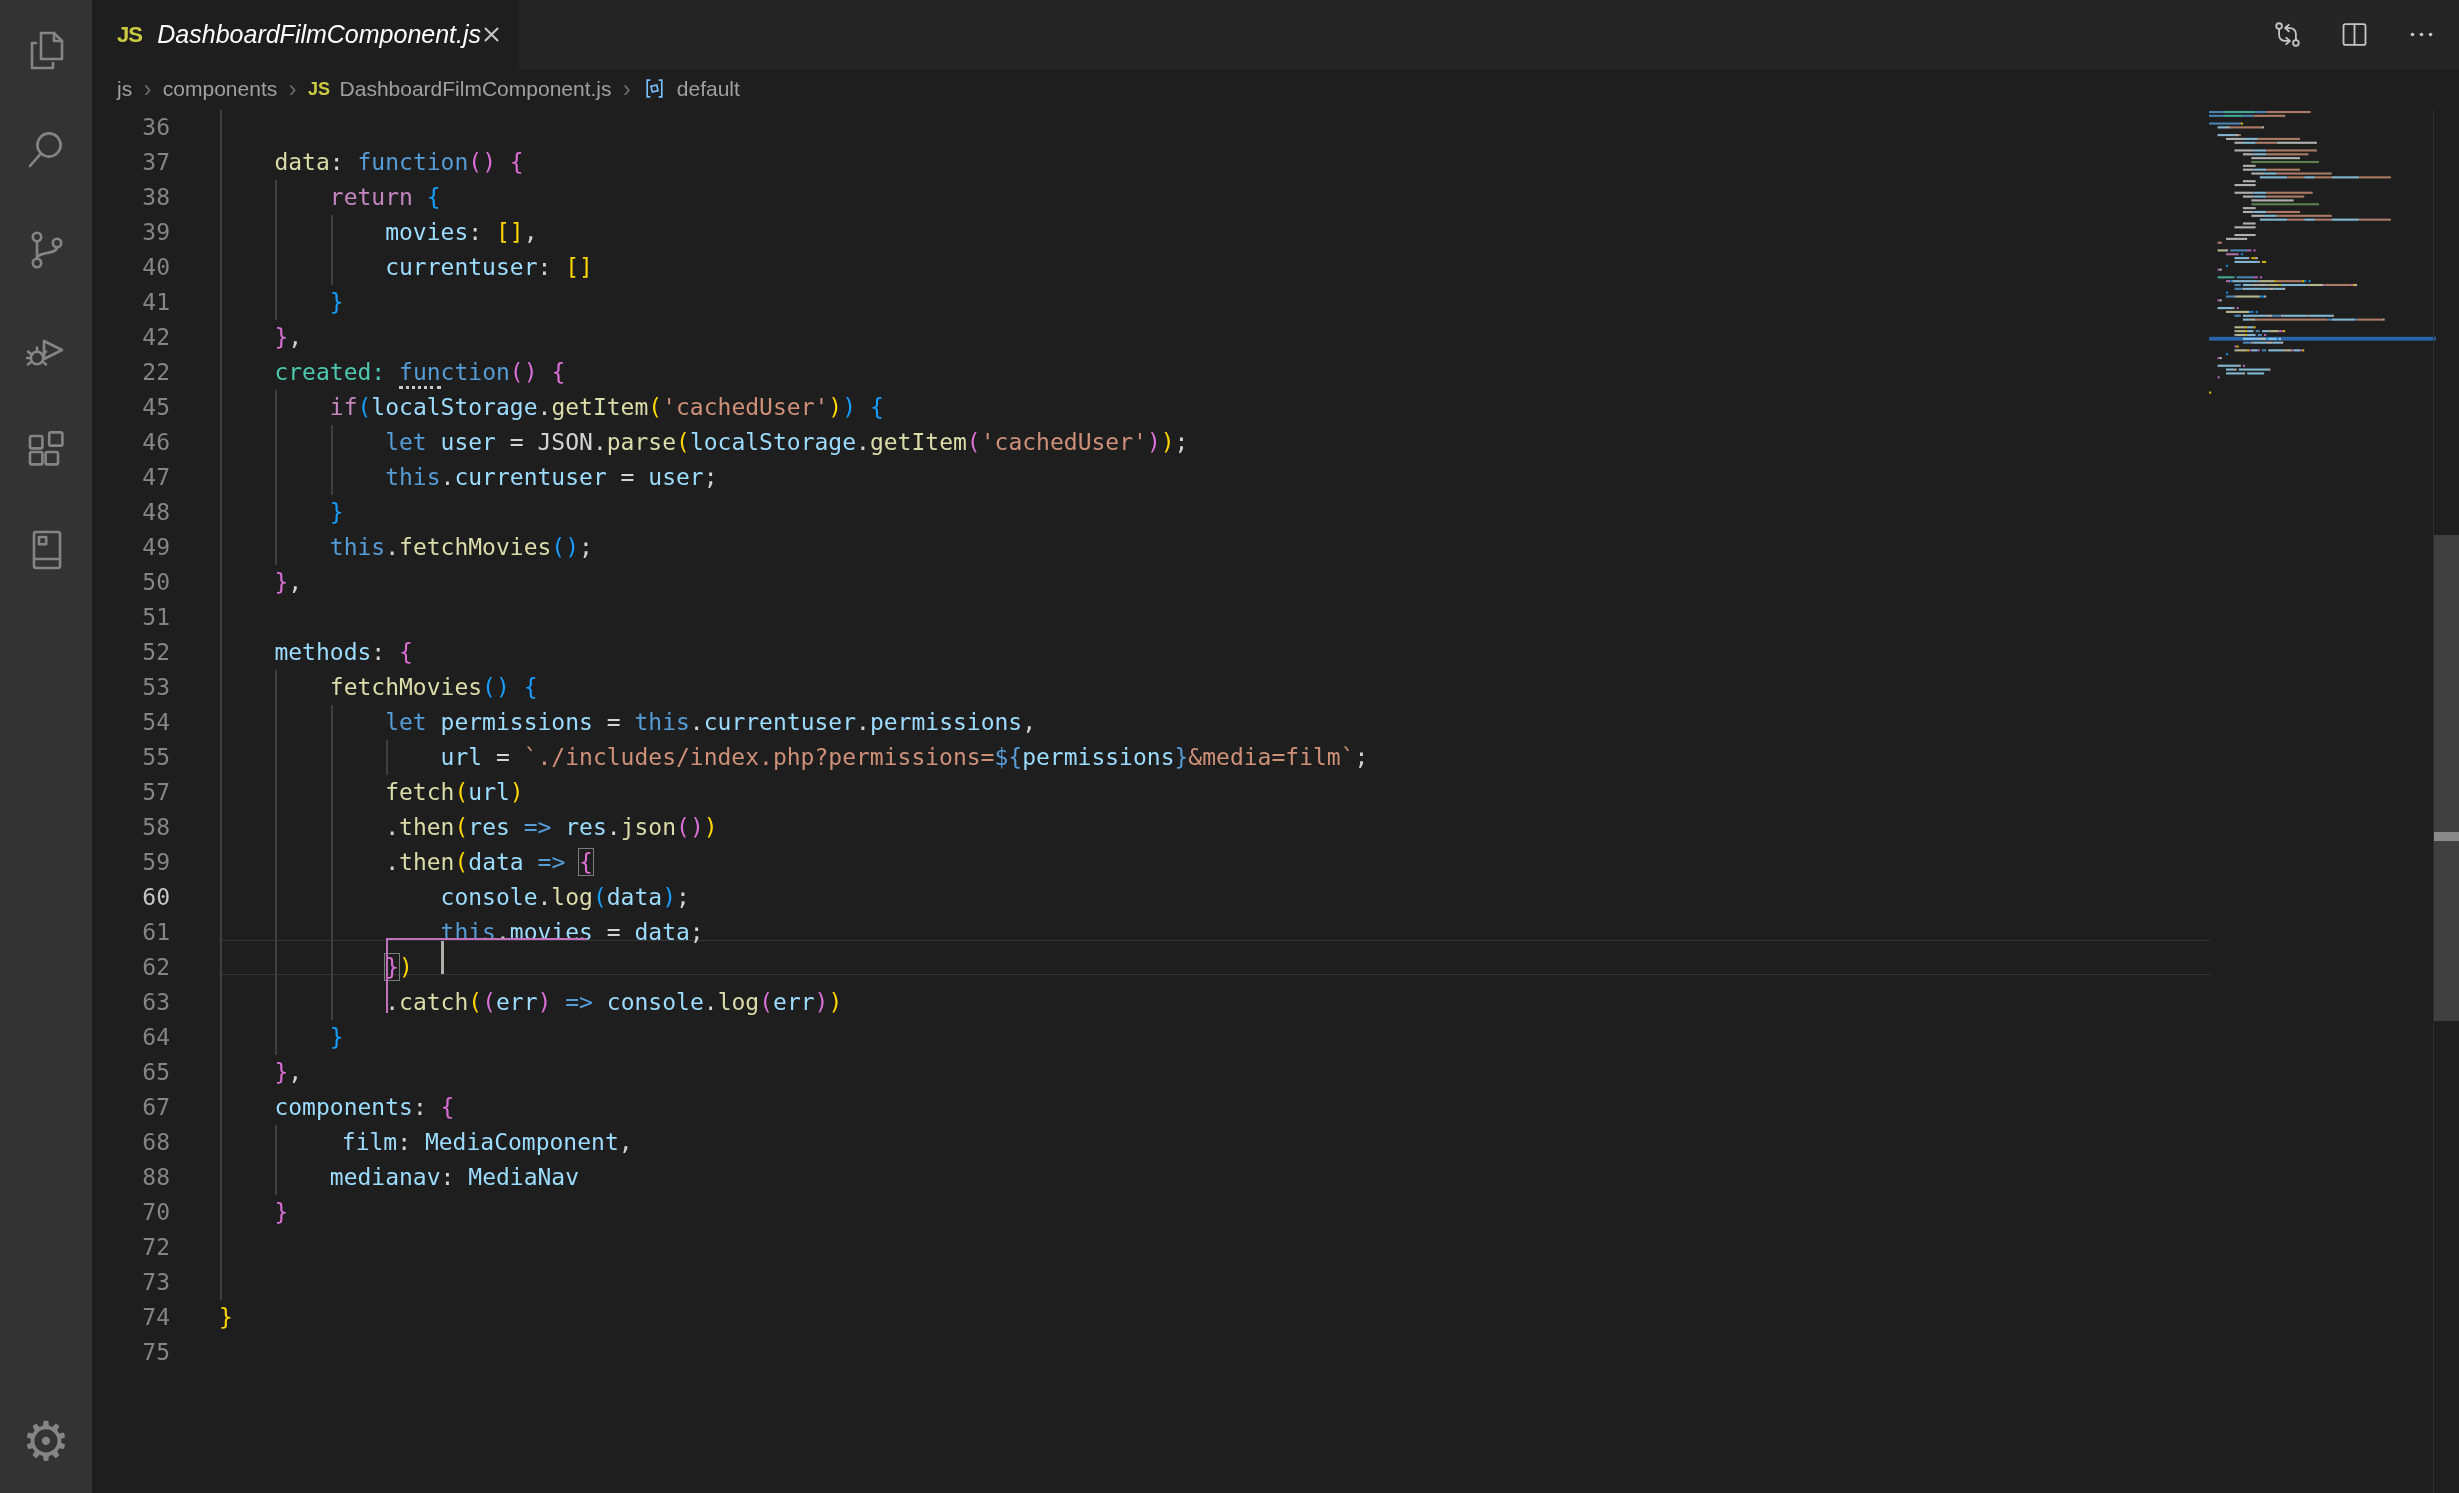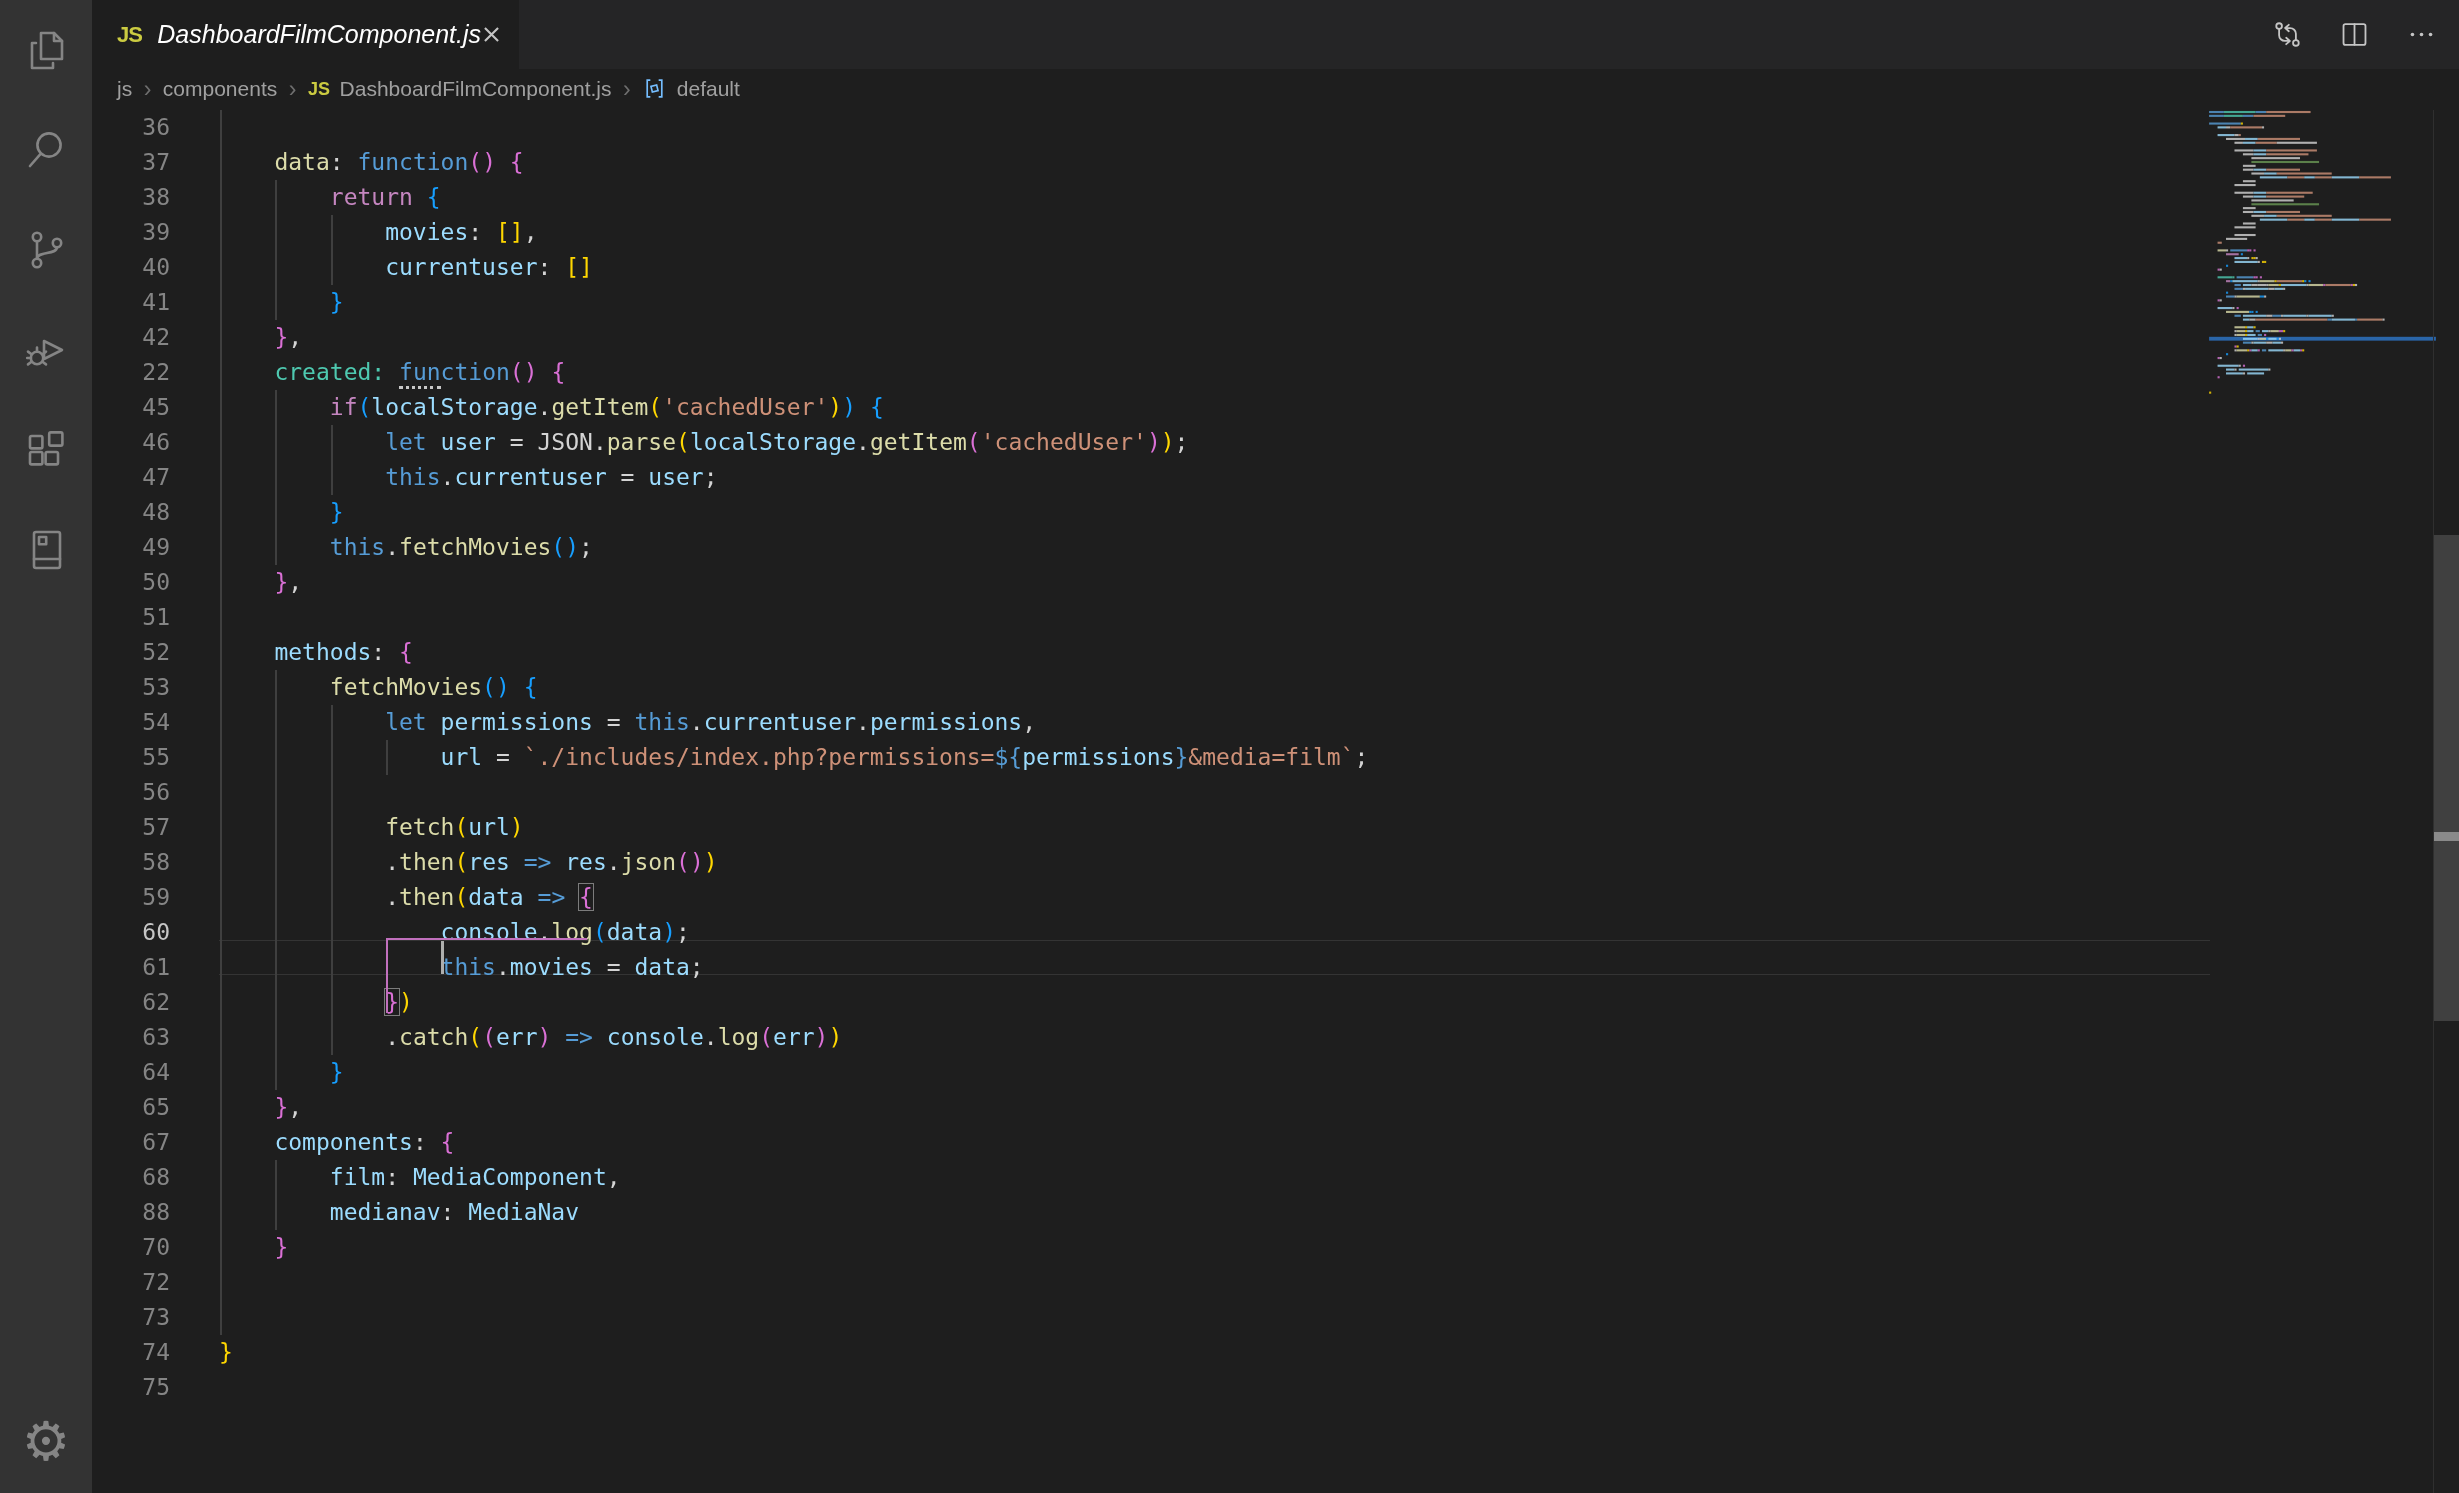--- a/index.html
+++ b/index.html
@@ -283,27 +283,20 @@
         <div class="guide" style="left: 183px;"></div>
         <div class="guide" style="left: 239px;"></div>
         <div class="guide" style="left: 294px;"></div>
         <span class="ln">55</span>
         <span class="code"><span style="color: rgb(212, 212, 212);">                </span><span style="color: rgb(156, 220, 254);">url</span><span style="color: rgb(212, 212, 212);"> = </span><span style="color: rgb(206, 145, 120);">`./includes/index.php?permissions=</span><span style="color: rgb(86, 156, 214);">${</span><span style="color: rgb(156, 220, 254);">permissions</span><span style="color: rgb(86, 156, 214);">}</span><span style="color: rgb(206, 145, 120);">&amp;media=film`</span><span style="color: rgb(212, 212, 212);">;</span></span>
       </div>
       <div class="row">
         <div class="guide" style="left: 128px;"></div>
         <div class="guide" style="left: 183px;"></div>
         <div class="guide" style="left: 239px;"></div>
-        <span class="ln">56</span>
-        <span class="code"></span>
-      </div>
-      <div class="row">
-        <div class="guide" style="left: 128px;"></div>
-        <div class="guide" style="left: 183px;"></div>
-        <div class="guide" style="left: 239px;"></div>
         <span class="ln">57</span>
         <span class="code"><span style="color: rgb(212, 212, 212);">            </span><span style="color: rgb(220, 220, 170);">fetch</span><span style="color: rgb(255, 215, 0);">(</span><span style="color: rgb(156, 220, 254);">url</span><span style="color: rgb(255, 215, 0);">)</span></span>
       </div>
       <div class="row">
         <div class="guide" style="left: 128px;"></div>
         <div class="guide" style="left: 183px;"></div>
         <div class="guide" style="left: 239px;"></div>
         <span class="ln">58</span>
         <span class="code"><span style="color: rgb(212, 212, 212);">            </span><span style="color: rgb(212, 212, 212);">.</span><span style="color: rgb(220, 220, 170);">then</span><span style="color: rgb(255, 215, 0);">(</span><span style="color: rgb(156, 220, 254);">res</span><span style="color: rgb(212, 212, 212);"> </span><span style="color: rgb(86, 156, 214);">=&gt;</span><span style="color: rgb(212, 212, 212);"> </span><span style="color: rgb(156, 220, 254);">res</span><span style="color: rgb(212, 212, 212);">.</span><span style="color: rgb(220, 220, 170);">json</span><span style="color: rgb(218, 112, 214);">(</span><span style="color: rgb(218, 112, 214);">)</span><span style="color: rgb(255, 215, 0);">)</span></span>
       </div>
@@ -355,21 +348,21 @@
       </div>
       <div class="row">
         <div class="guide" style="left: 128px;"></div>
         <span class="ln">67</span>
         <span class="code"><span style="color: rgb(212, 212, 212);">    </span><span style="color: rgb(156, 220, 254);">components</span><span style="color: rgb(212, 212, 212);">:</span><span style="color: rgb(212, 212, 212);"> </span><span style="color: rgb(218, 112, 214);">{</span></span>
       </div>
       <div class="row">
         <div class="guide" style="left: 128px;"></div>
         <div class="guide" style="left: 183px;"></div>
         <span class="ln">68</span>
-        <span class="code"><span style="color: rgb(212, 212, 212);">        </span><span style="color: rgb(156, 220, 254);">film</span><span style="color: rgb(212, 212, 212);">:</span><span style="color: rgb(212, 212, 212);"> </span><span style="color: rgb(156, 220, 254);">MediaComponent</span><span style="color: rgb(212, 212, 212);">,</span></span>
+        <span class="code"><span style="color: rgb(212, 212, 212);">        </span><span style="color: rgb(156, 220, 254); margin-left: 12px;">film</span><span style="color: rgb(212, 212, 212);">:</span><span style="color: rgb(212, 212, 212);"> </span><span style="color: rgb(156, 220, 254);">MediaComponent</span><span style="color: rgb(212, 212, 212);">,</span></span>
       </div>
       <div class="row">
         <div class="guide" style="left: 128px;"></div>
         <div class="guide" style="left: 183px;"></div>
         <span class="ln">88</span>
         <span class="code"><span style="color: rgb(212, 212, 212);">        </span><span style="color: rgb(156, 220, 254);">medianav</span><span style="color: rgb(212, 212, 212);">:</span><span style="color: rgb(212, 212, 212);"> </span><span style="color: rgb(156, 220, 254);">MediaNav</span></span>
       </div>
       <div class="row">
         <div class="guide" style="left: 128px;"></div>
         <span class="ln">70</span>

